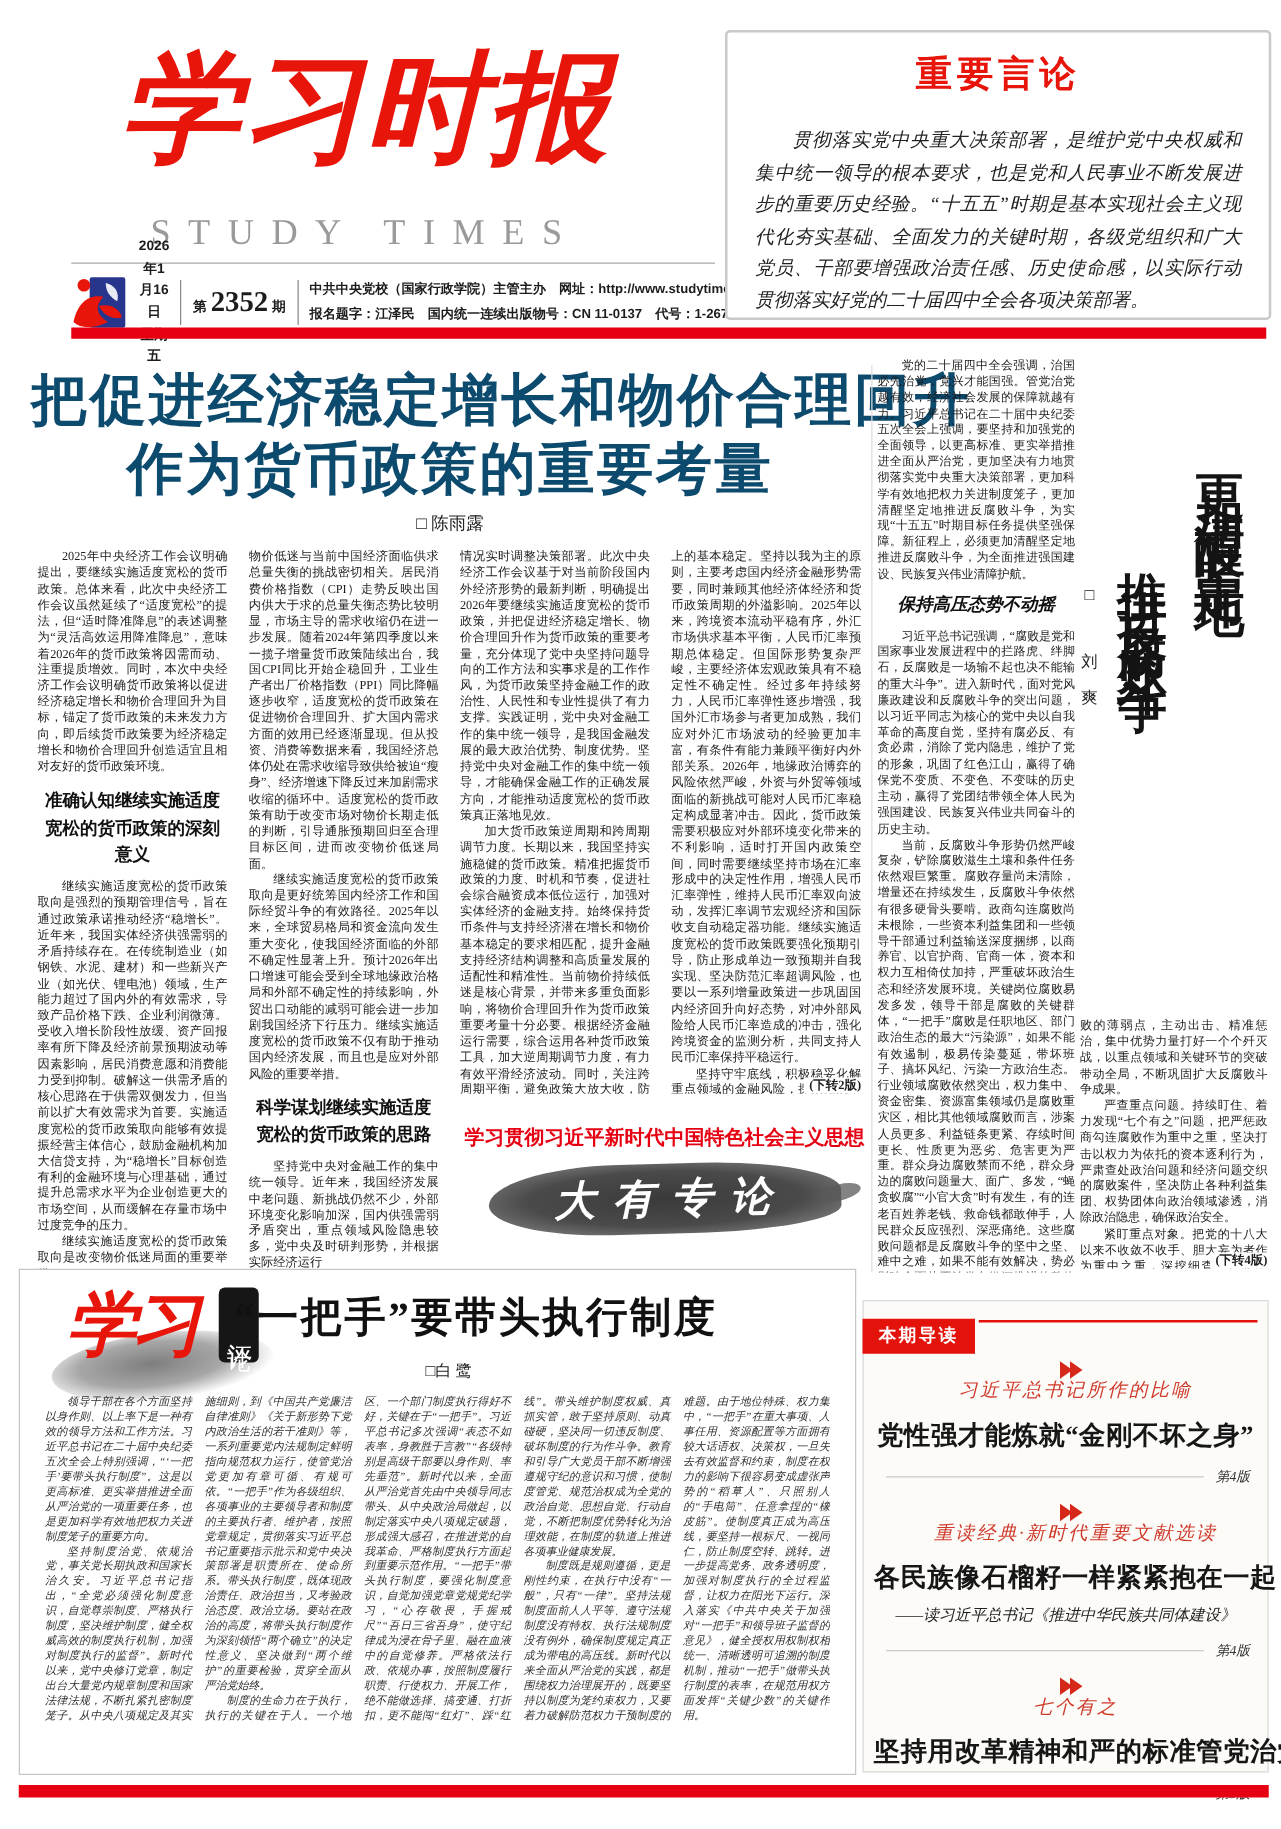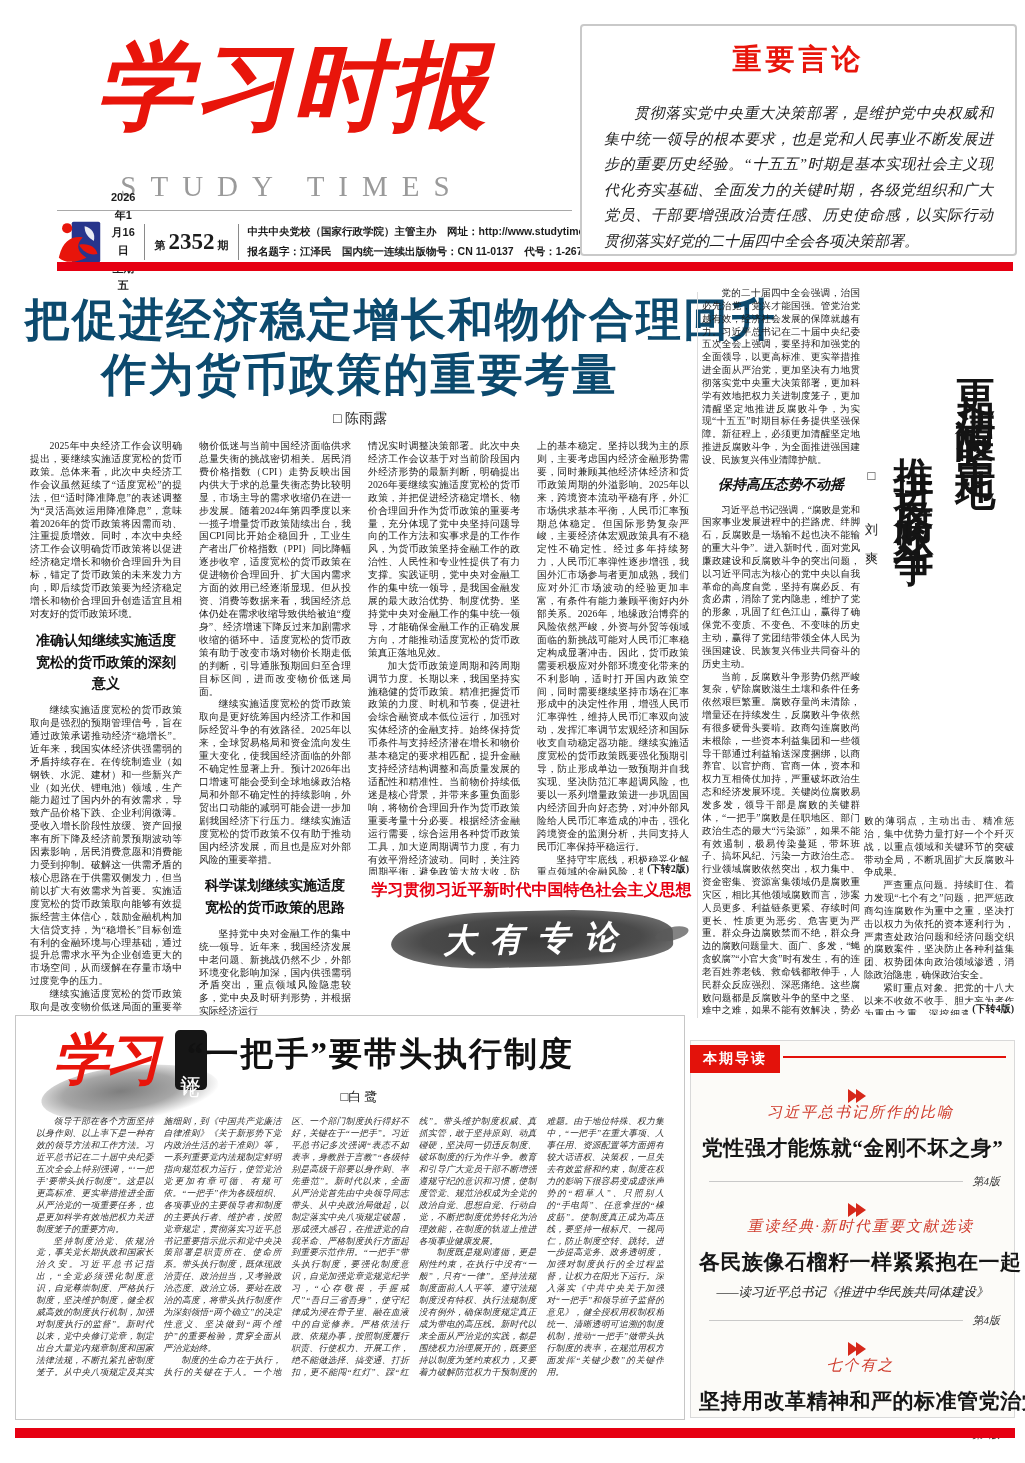--- a/index.html
+++ b/index.html
@@ -42,21 +42,21 @@
     margin:9px 2px;color:#111;font-family:"Liberation Serif",serif;}
   .col1{left:30px;top:440px;width:152px;height:578px;}
   .col2{left:199px;top:440px;width:152px;height:578px;}
   .col3{left:368px;top:440px;width:152px;height:435px;}
   .col4{left:537px;top:440px;width:152px;height:435px;position:absolute;}
   .turn{position:absolute;right:0;bottom:0;background:#fff;font-weight:bold;
     font-size:10px;padding-left:4px;}
   
   .banner{left:368px;top:880px;width:327px;height:132px;text-align:center;}
   .banner-l1{color:#e60012;font-weight:bold;font-size:16px;letter-spacing:0;
-    font-family:Liberation Sans, sans-serif;white-space:nowrap;}
+    font-family:Liberation Sans, sans-serif;white-space:nowrap;margin-top:20px;}
   .brush{position:relative;width:282px;height:56px;margin:10px auto 0;
     background:radial-gradient(ellipse at 50% 50%,#3a3a3a 0%,#4a4a4a 55%,#6e6e6e 78%,rgba(120,120,120,0) 100%);
     border-radius:48% 52% 55% 45% / 70% 55% 45% 60%;transform:rotate(-1.5deg);
     display:flex;align-items:center;justify-content:center;}
   .brush:after{content:"";position:absolute;right:-16px;top:20px;width:34px;height:13px;
     background:#5a5a5a;border-radius:50%;transform:rotate(-12deg);opacity:.75;}
   .brush-text{color:#fff;font-size:33px;font-weight:bold;font-style:italic;
     letter-spacing:14px;text-indent:10px;white-space:nowrap;}
   
   .vsep{left:697px;top:292px;width:1px;height:726px;background:#ddd;}
@@ -82,21 +82,21 @@
   .ed-title{position:absolute;left:128px;top:16px;width:430px;text-align:right;
     font-size:33px;font-weight:bold;letter-spacing:2px;color:#111;white-space:nowrap;}
   .ed-author{position:absolute;left:128px;top:72px;width:430px;text-align:center;font-size:13px;}
   .ed-body{position:absolute;left:20px;top:100px;width:628px;height:292px;overflow:hidden;
     columns:5;column-gap:10px;font-size:8.8px;line-height:1.36;font-style:italic;
     color:#2e2e2e;text-align:justify;}
   .ed-body p{margin:0;text-indent:2em;}
   
   .dbox{left:690px;top:1040px;width:325px;height:378px;background:#fcfbf8;
     border:1px solid #d9d9d9;box-sizing:border-box;}
-  .d-tab{position:absolute;left:-1px;top:4px;background:#e3120b;color:#fff;
+  .d-tab{position:absolute;left:-1px;top:14px;background:#e3120b;color:#fff;
     font-family:"Liberation Sans","DejaVu Sans",sans-serif;font-size:14px;font-weight:bold;
     padding:5px 13px;letter-spacing:2px;}
   .d-topline{position:absolute;left:92px;right:8px;top:15px;height:2px;background:#e3120b;}
   .d-items{padding-top:46px;}
   .d-kick{margin:2px 0 0 16px;color:#cf3a2b;font-size:15px;font-style:italic;
     letter-spacing:2px;display:flex;align-items:center;flex-direction:column;}
   .d-kick.later{margin-top:14px;}
   .chev{display:inline-block;width:18px;height:14px;position:relative;margin-right:8px;flex:none;}
   .chev b,.chev i{position:absolute;top:0;width:0;height:0;border-top:7px solid transparent;
     border-bottom:7px solid transparent;border-left:10px solid #d6281a;}

